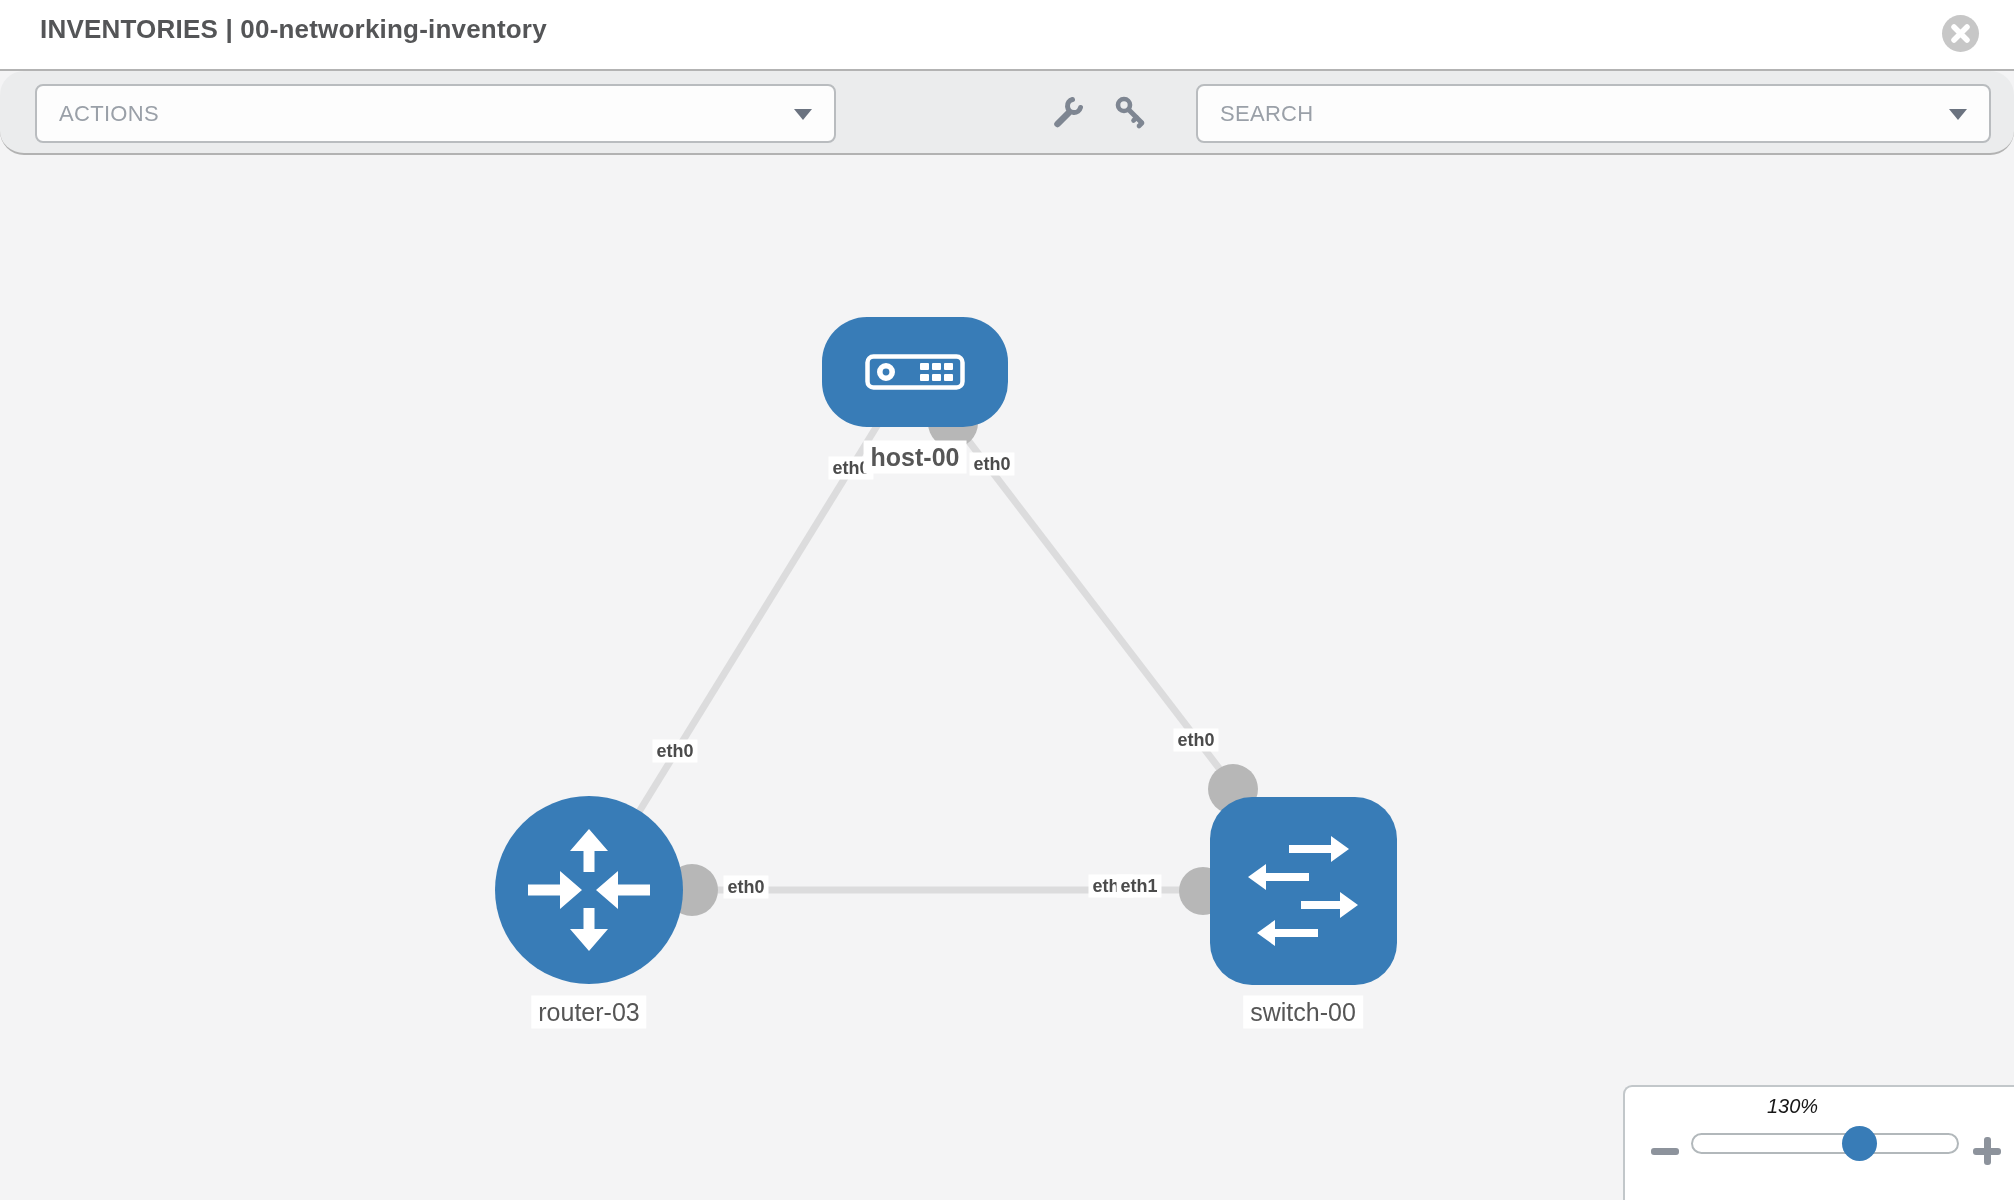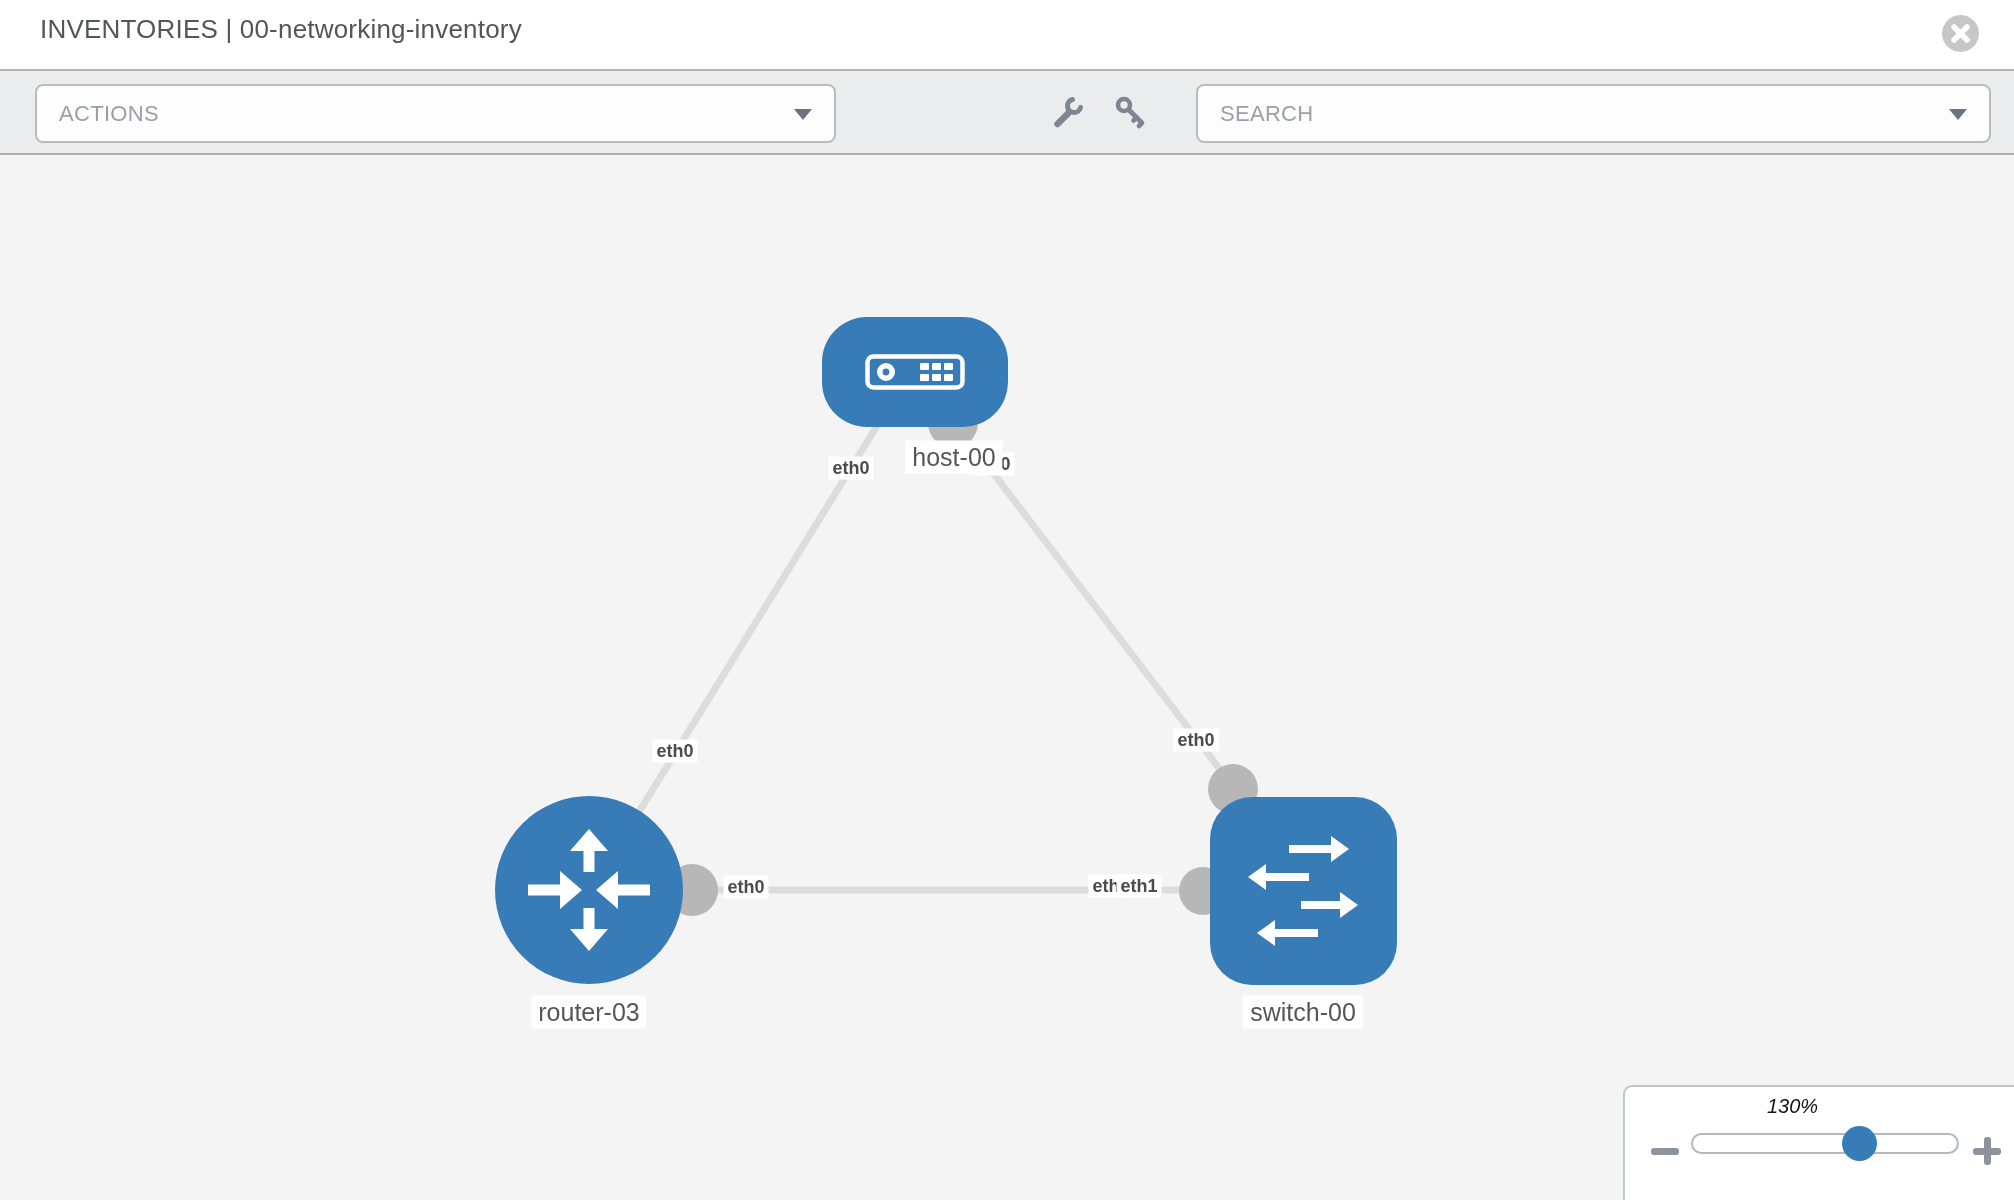--- a/index.html
+++ b/index.html
@@ -10,32 +10,32 @@
   }
   .screen{position:absolute;inset:0;}
 
   
   .header{
     position:absolute;left:0;top:0;width:2014px;height:69px;
     background:#ffffff;border-bottom:2px solid #b3b3b3;z-index:30;
   }
   .page-title{
     position:absolute;left:40px;top:14px;
-    font-size:26px;font-weight:400;color:#545557;letter-spacing:.2px;
+    font-size:26px;font-weight:700;color:#545557;letter-spacing:.2px;
   }
   .close-btn{
     position:absolute;right:35px;top:15px;width:37px;height:37px;border-radius:50%;
     background:#c7c7c7;display:flex;align-items:center;justify-content:center;cursor:pointer;
   }
   .close-btn svg{display:block;}
 
   
   .toolbar{
     position:absolute;left:0;top:71px;width:2014px;height:82px;
-    background:#ebeced;border-bottom:2px solid #b2b2b2;z-index:30;
+    background:#ebeced;border-bottom:2px solid #b2b2b2;z-index:30;border-radius:24px;
   }
   .dropdown{
     position:absolute;top:13px;height:59px;background:#fdfdfd;
     border:2px solid #b9bcbf;border-radius:8px;box-sizing:border-box;
     display:flex;align-items:center;cursor:pointer;
   }
   .dropdown .dd-label{
     font-size:22px;color:#9aa0a8;padding-left:22px;letter-spacing:.3px;
   }
   .caret{
@@ -125,21 +125,21 @@
       <rect x="55" y="9" width="9" height="7" rx="1"></rect>
               <rect x="67" y="9" width="9" height="7" rx="1"></rect>
               <rect x="79" y="9" width="9" height="7" rx="1"></rect>
       <rect x="55" y="20" width="9" height="7" rx="1"></rect>
               <rect x="67" y="20" width="9" height="7" rx="1"></rect>
               <rect x="79" y="20" width="9" height="7" rx="1"></rect>
     </g>
           </svg>
         </span>
       </div>
-      <div class="node-label" style="left: 954px; top: 457px;">host-00</div>
+      <div class="node-label" style="left: 915px; top: 457px; font-weight: bold;">host-00</div>
       <div class="node" style="left: 495px; top: 796px; width: 188px; height: 188px; border-radius: 50%; background: rgb(56, 124, 183);">
         <span>
           <svg width="126" height="126" viewBox="0 0 126 126" fill="#fff">
     <path d="M63 2 L44 24 H57.5 V45 H68.5 V24 H82 Z"></path>
     <path d="M63 124 L44 102 H57.5 V81 H68.5 V102 H82 Z"></path>
     <path d="M56 63 L34 44 V57.5 H2 V68.5 H34 V82 Z"></path>
     <path d="M70 63 L92 44 V57.5 H124 V68.5 H92 V82 Z"></path>
           </svg>
         </span>
       </div>

